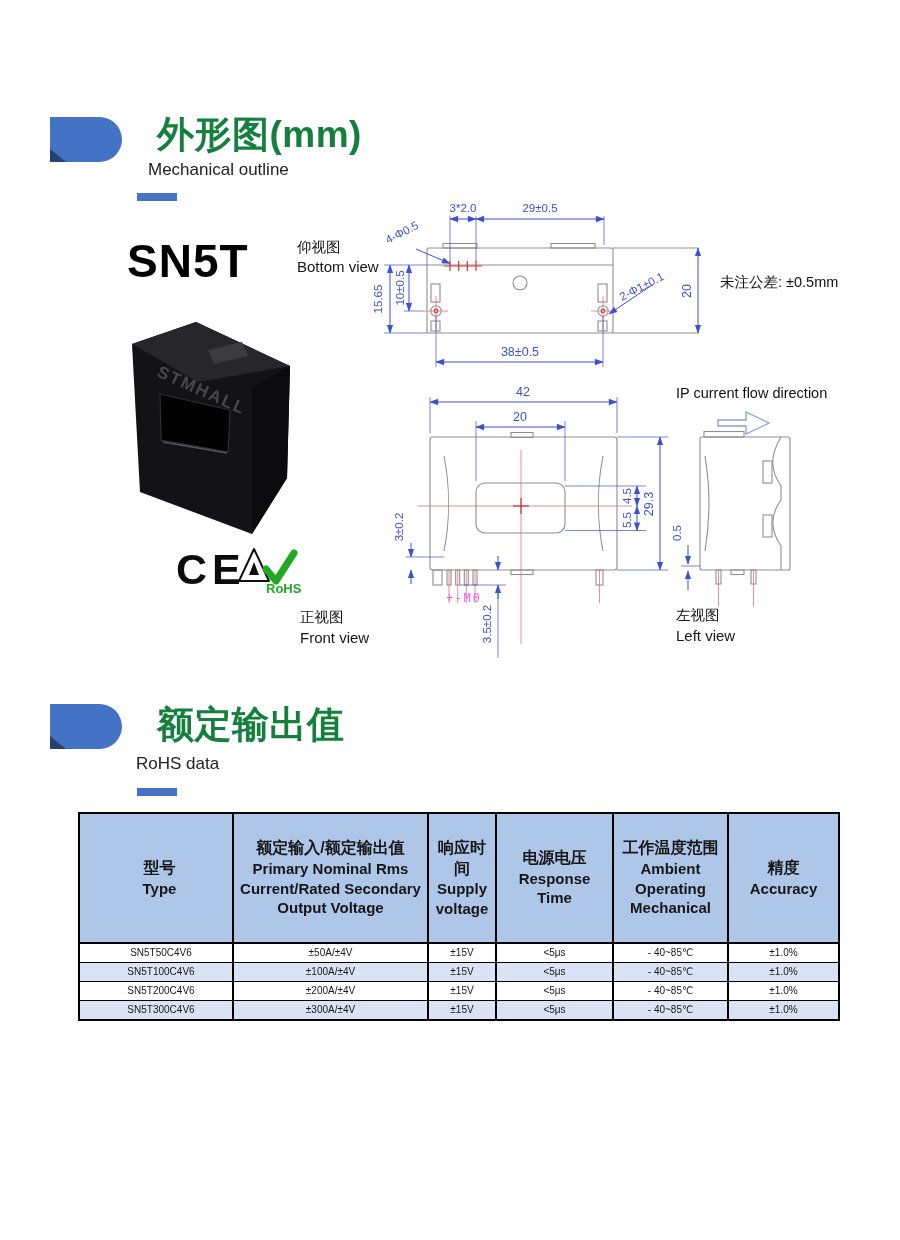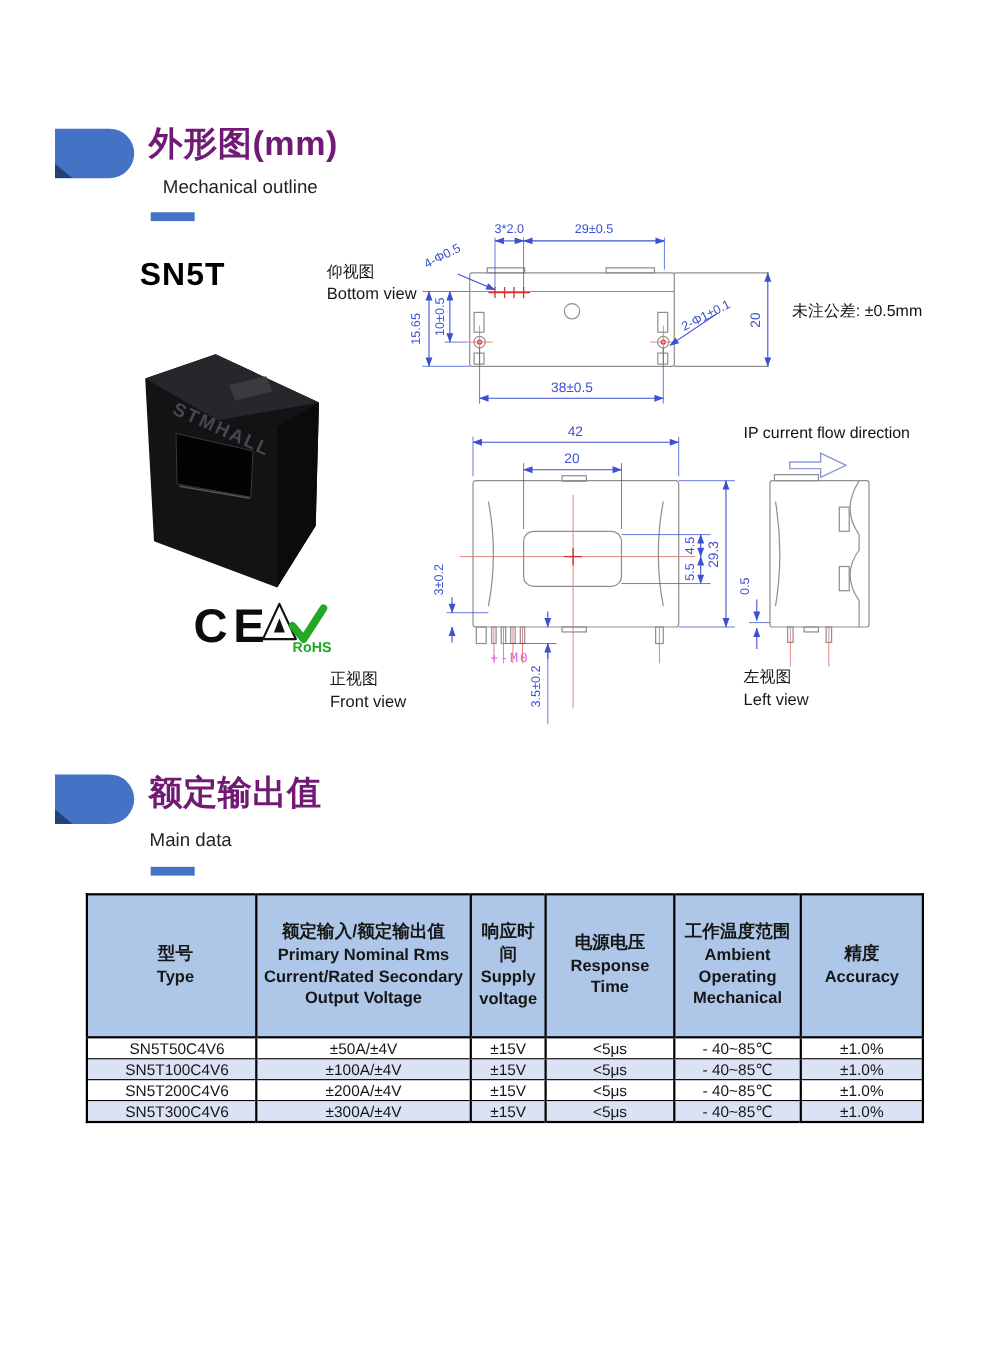--- a/index.html
+++ b/index.html
@@ -3,45 +3,45 @@
 <meta charset="utf-8">
 <style>
   html,body{margin:0;padding:0;}
   body{width:900px;height:1240px;background:#ffffff;position:relative;overflow:hidden;
        font-family:"Liberation Sans","DejaVu Sans",sans-serif;color:#161616;}
   .abs{position:absolute;}
   
   .accent-shape{left:50px;width:72px;height:45px;background:#4472c4;border-radius:0 23px 23px 0;}
   .accent-shape::after{content:"";position:absolute;left:0;bottom:0;width:16px;height:13px;
        background:#1f3864;clip-path:polygon(0 0,0 100%,100% 100%);opacity:.85;}
-  .sec-title{font-size:31px;font-weight:bold;color:#701a75;letter-spacing:.5px;}
+  .sec-title{font-size:37px;font-weight:bold;color:#15803d;letter-spacing:.5px;margin-left:22px;}
   .sec-sub{font-size:17px;color:#222;}
   .accent-underline{width:40px;height:8px;background:#4472c4;}
-  .model{font-size:29px;font-weight:bold;color:#000;letter-spacing:1px;}
+  .model{font-size:46px;font-weight:bold;color:#000;letter-spacing:1px;}
   
   .body-ln{stroke:#8f8f8f;stroke-width:1.1;fill:none}
   .dim{stroke:#3c50d2;stroke-width:1;fill:none}
   .ext{stroke:#3c50d2;stroke-width:.7;fill:none}
   .red{stroke:#e07575;stroke-width:.8;fill:none}
   .redb{stroke:#cf3333;stroke-width:1.2;fill:none}
   .dimtxt{fill:#3c50d2;font:11.5px "Liberation Sans",sans-serif}
   .dimtxt12{fill:#3c50d2;font:12.5px "Liberation Sans",sans-serif}
   .lbl{fill:#161616;font:15px "Liberation Sans","DejaVu Sans",sans-serif}
   .lblcn{fill:#161616;font:14.5px "Liberation Sans","DejaVu Sans",sans-serif}
   .mag{fill:#ee55ee;font:11.5px "DejaVu Sans Mono",monospace;letter-spacing:2px}
   
   table.spec{position:absolute;left:78px;top:812px;width:760px;border-collapse:collapse;
        table-layout:fixed;border:2px solid #000;}
   .spec th,.spec td{border:1px solid #000;border-left:2px solid #000;text-align:center;
        padding:0;font-family:"Liberation Sans","DejaVu Sans",sans-serif;}
   .spec th:first-child,.spec td:first-child{border-left:1px solid #000;padding-left:10px;}
   .spec thead th{background:#aec6e8;height:128px;font-size:15px;font-weight:bold;
        border-bottom:2px solid #000;line-height:1.3;padding:0 3px;}
   .spec .h-cn{font-size:16px;}
-  .spec td{height:18px;font-size:14px;line-height:18px;}
+  .spec td{height:18px;font-size:10px;line-height:18px;}
   .spec tbody tr:nth-child(even){background:#dbe2f4;}
 </style>
 </head>
 <body>
 
 <div class="abs accent-shape" style="top:117px;"></div>
 <div class="abs sec-title" style="left:135px;top:110px;">外形图(mm)</div>
 <div class="abs sec-sub" style="left:148px;top:160px;">Mechanical outline</div>
 <div class="abs accent-underline" style="left:137px;top:193px;"></div>
 
@@ -208,21 +208,21 @@
     <line x1="688" y1="545" x2="688" y2="564" class="dim" marker-end="url(#arr)"></line>
     <line x1="688" y1="590" x2="688" y2="571" class="dim" marker-end="url(#arr)"></line>
     <text transform="translate(681,533) rotate(-90)" class="dimtxt" text-anchor="middle">0.5</text>
     <text x="676" y="620" class="lblcn">左视图</text>
     <text x="676" y="641" class="lbl">Left view</text>
   </g>
 </svg>
 
 <div class="abs accent-shape" style="top:704px;"></div>
 <div class="abs sec-title" style="left:135px;top:700px;">额定输出值</div>
-<div class="abs sec-sub" style="left:136px;top:754px;">Main data</div>
+<div class="abs sec-sub" style="left:136px;top:754px;">RoHS data</div>
 <div class="abs accent-underline" style="left:137px;top:788px;"></div>
 
 <table class="spec">
   <colgroup>
     <col style="width:154px">
       <col style="width:195px">
       <col style="width:68px">
     <col style="width:117px">
       <col style="width:115px">
       <col style="width:111px">

